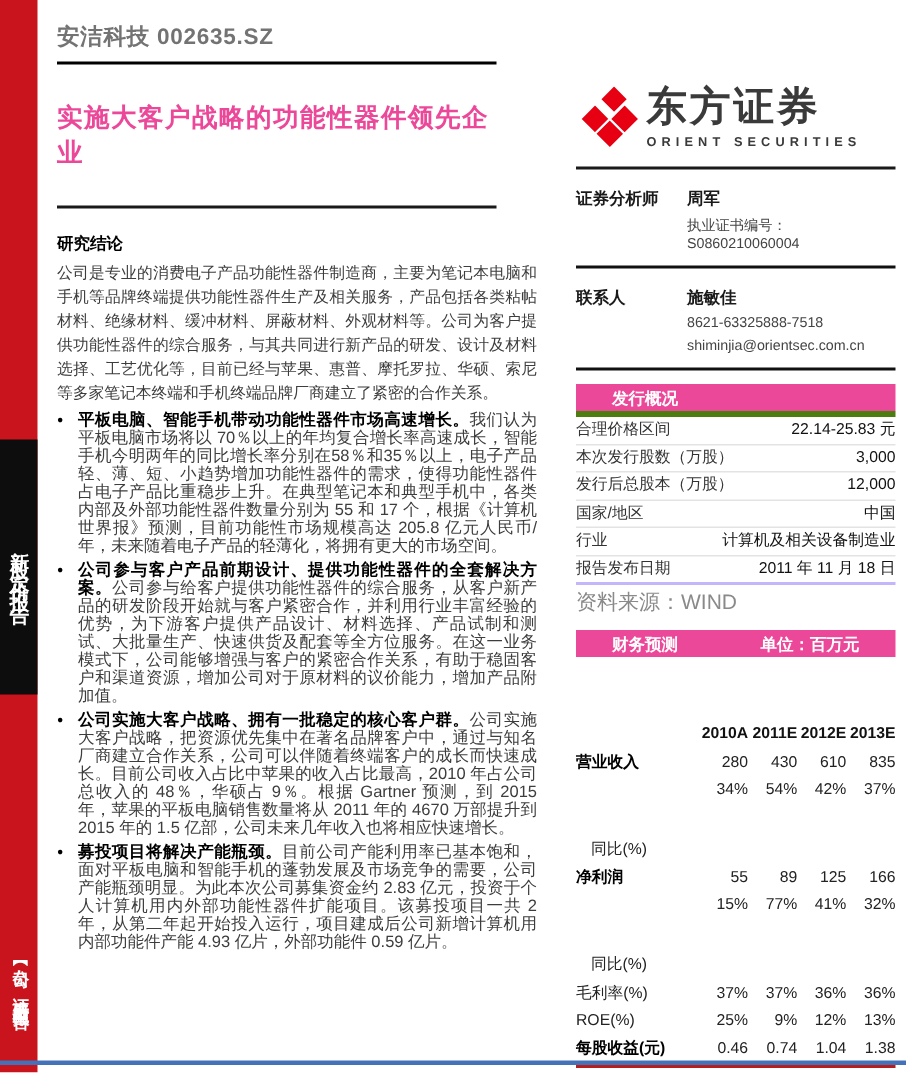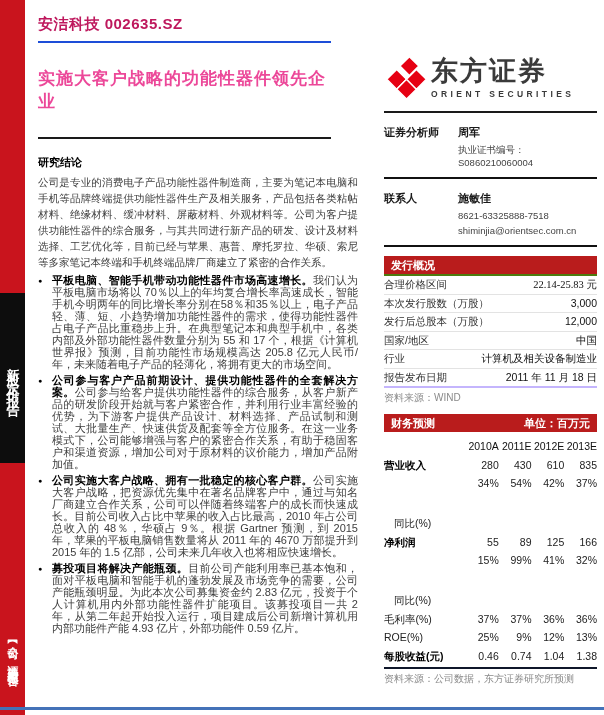--- a/index.html
+++ b/index.html
@@ -16,58 +16,58 @@
   .vtext { writing-mode:vertical-rl; text-orientation:upright; color:#fff; font-weight:bold; }
   .vtext-top { font-size:13px; letter-spacing:7px; }
   .vtext-bottom { position:absolute; left:0; top:636px; width:25px; display:flex; justify-content:center;
     font-size:11px; letter-spacing:2px; }
   
   .bottom-line { position:absolute; left:0; top:707px; width:604px; height:3px; background:#4472b8; z-index:6; }
   
   .col-left  { position:absolute; left:38px;  top:0; width:320px; }
   .col-right { position:absolute; left:384px; top:0; width:213px; }
   
-  .stock-line { width:293px; padding-top:15px; padding-bottom:7px; border-bottom:2px solid #1d4ed8;
-    font-size:15px; font-weight:bold; color:#be185d; letter-spacing:0.5px; }
+  .stock-line { width:293px; padding-top:15px; padding-bottom:7px; border-bottom:2px solid #000000;
+    font-size:15px; font-weight:bold; color:#737373; letter-spacing:0.5px; }
   .report-title { width:293px; margin-top:24px; padding-bottom:24px; border-bottom:2px solid #1a1a1a;
     font-size:17px; font-weight:bold; color:#ec4899; letter-spacing:1px; }
   
   .brand { height:113px; border-bottom:2px solid #1a1a1a; display:flex; align-items:flex-end;
     padding-bottom:12px; }
   .logo-mark { width:47px; height:47px; flex:0 0 auto; }
   .brand-text { display:flex; flex-direction:column; }
   .brand-cn { font-size:27px; font-weight:bold; color:#3a3a3a; letter-spacing:2px; line-height:1; }
   .brand-en { font-size:8.5px; font-weight:bold; color:#3a3a3a; letter-spacing:3.4px; margin-top:4px; }
   
   .person-block { display:flex; padding:12px 0 9px 0; border-bottom:2px solid #111; }
   .person-label { width:74px; flex:0 0 auto; font-size:11px; font-weight:bold; color:#1a1a1a; }
   .person-info  { flex:1; }
   .person-name  { font-size:11px; font-weight:bold; color:#1a1a1a; }
   .person-row   { font-size:9.5px; color:#444; margin-top:4px; }
   
-  .bar { margin-top:9px; height:18px; background:#b91c1c; color:#fff; font-size:11px; font-weight:bold;
-    display:flex; align-items:center; justify-content:space-between; padding:0 7px; }
+  .bar { margin-top:9px; height:18px; background:#ec4899; color:#fff; font-size:11px; font-weight:bold;
+    display:flex; align-items:center; justify-content:space-between; padding:0 24px; }
   
   .irow { display:flex; justify-content:space-between; align-items:baseline;
     font-size:10.5px; line-height:17.5px; border-bottom:1px solid #e3e3e3; }
-  .irow:first-child { border-top:2px solid #4d7c0f;font-family:Liberation Serif, serif; }
+  .irow:first-child { border-top:4px solid #4d7c0f; }
   .il { color:#333; }
   .iv { color:#111; text-align:right; }
   .issuance-rows > .irow:last-child { border-bottom:2px solid #c4b5fd; }
-  .source-note { margin-top:3px; font-size:10px; color:#8a8a8a; }
+  .source-note { margin-top:3px; font-size:14px; color:#8a8a8a; }
   
   .ftable { margin-top:5px; }
   .frow { display:grid; grid-template-columns:82px 1fr 1fr 1fr 1fr; font-size:10.5px; line-height:18.5px; }
   .fhead { font-weight:bold; }
   .fl { color:#222; }
   .fb .fl { font-weight:bold; color:#000; }
   .find .fl { padding-left:10px;margin-top:40px; }
   .fv { text-align:right; color:#222; }
-  .fh { font-weight:normal; color:#111; }
-  .forecast-rows { border-bottom:2px solid #0f172a; padding-bottom:2px; }
+  .fh { font-weight:bold; color:#111;margin-top:37px; }
+  .forecast-rows { border-bottom:2px solid #b91c1c; padding-bottom:2px; }
   
   .research-heading { margin-top:16px; font-size:11px; font-weight:bold; color:#000; }
   .intro { margin-top:4px; font-size:10.5px; line-height:16px; color:#3d3d3d; text-align:justify; }
   .bullets { list-style:none; margin-top:2px; }
   .bullet { position:relative; margin-top:4px; padding-left:14px; font-size:11px; line-height:12px;
     color:#3d3d3d; text-align:justify; }
   .bullet::before { content:"●"; position:absolute; left:0; top:1px; font-size:7px; color:#000; }
   .bullet .lead { font-weight:bold; color:#000; }
 </style>
 </head>
@@ -192,21 +192,21 @@
         <div class="frow fb">
           <span class="fl">净利润</span>
           <span class="fv">55</span>
           <span class="fv">89</span>
           <span class="fv">125</span>
           <span class="fv">166</span>
         </div>
         <div class="frow find">
           <span class="fl">同比(%)</span>
           <span class="fv">15%</span>
-          <span class="fv">99%</span>
+          <span class="fv">77%</span>
           <span class="fv">41%</span>
           <span class="fv">32%</span>
         </div>
         <div class="frow">
           <span class="fl">毛利率(%)</span>
           <span class="fv">37%</span>
           <span class="fv">37%</span>
           <span class="fv">36%</span>
           <span class="fv">36%</span>
         </div>

